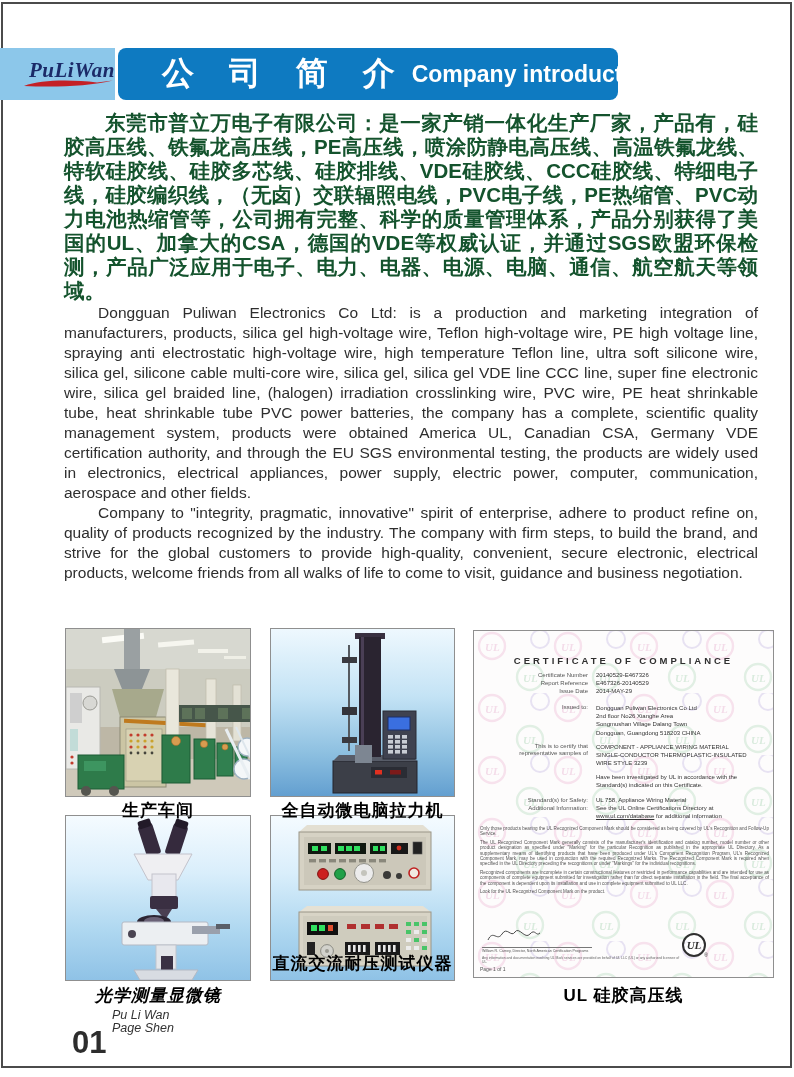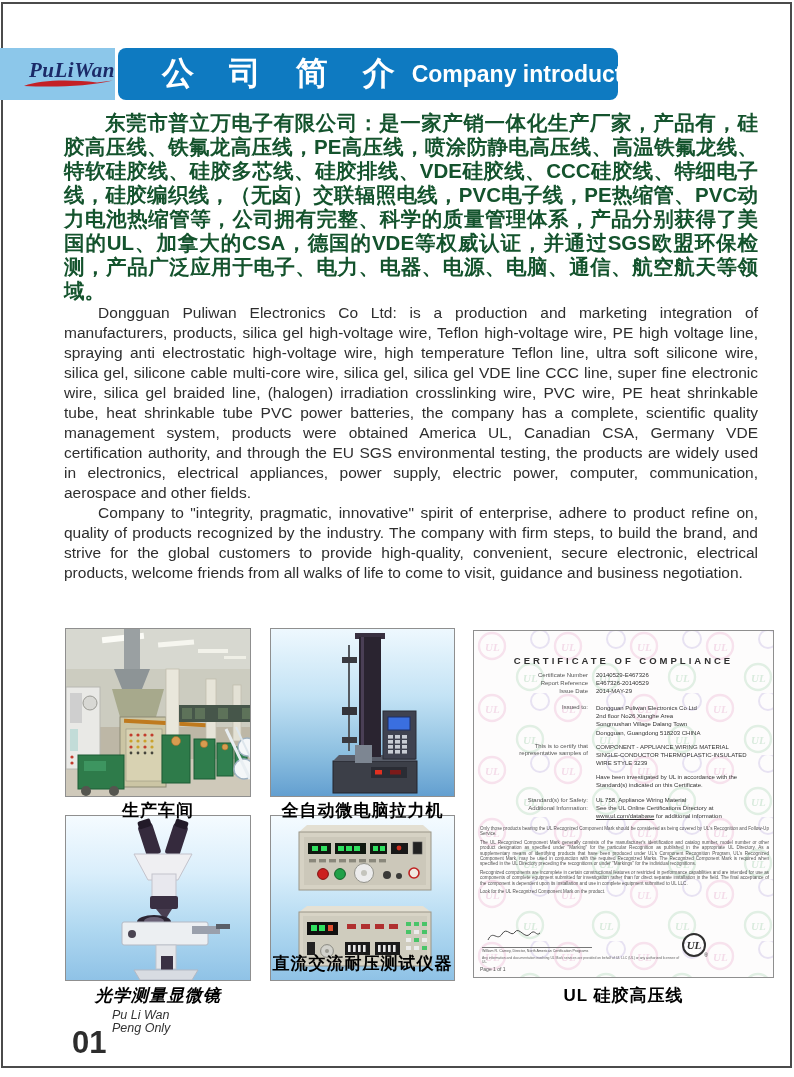--- a/index.html
+++ b/index.html
@@ -375,15 +375,15 @@
 
   <div class="caption" id="cap1">生产车间</div>
   <div class="caption" id="cap2">全自动微电脑拉力机</div>
   <div class="caption" id="cap3">光学测量显微镜</div>
   <div class="caption" id="cap4">直流交流耐压测试仪器</div>
   <div class="caption" id="cap5">UL 硅胶高压线</div>
 
   <div class="footer-num">01</div>
   <div class="footer-brand">
     <div>Pu Li Wan</div>
-    <div>Peng Only</div>
+    <div>Page Shen</div>
   </div>
 </div>
 
 </body></html>

